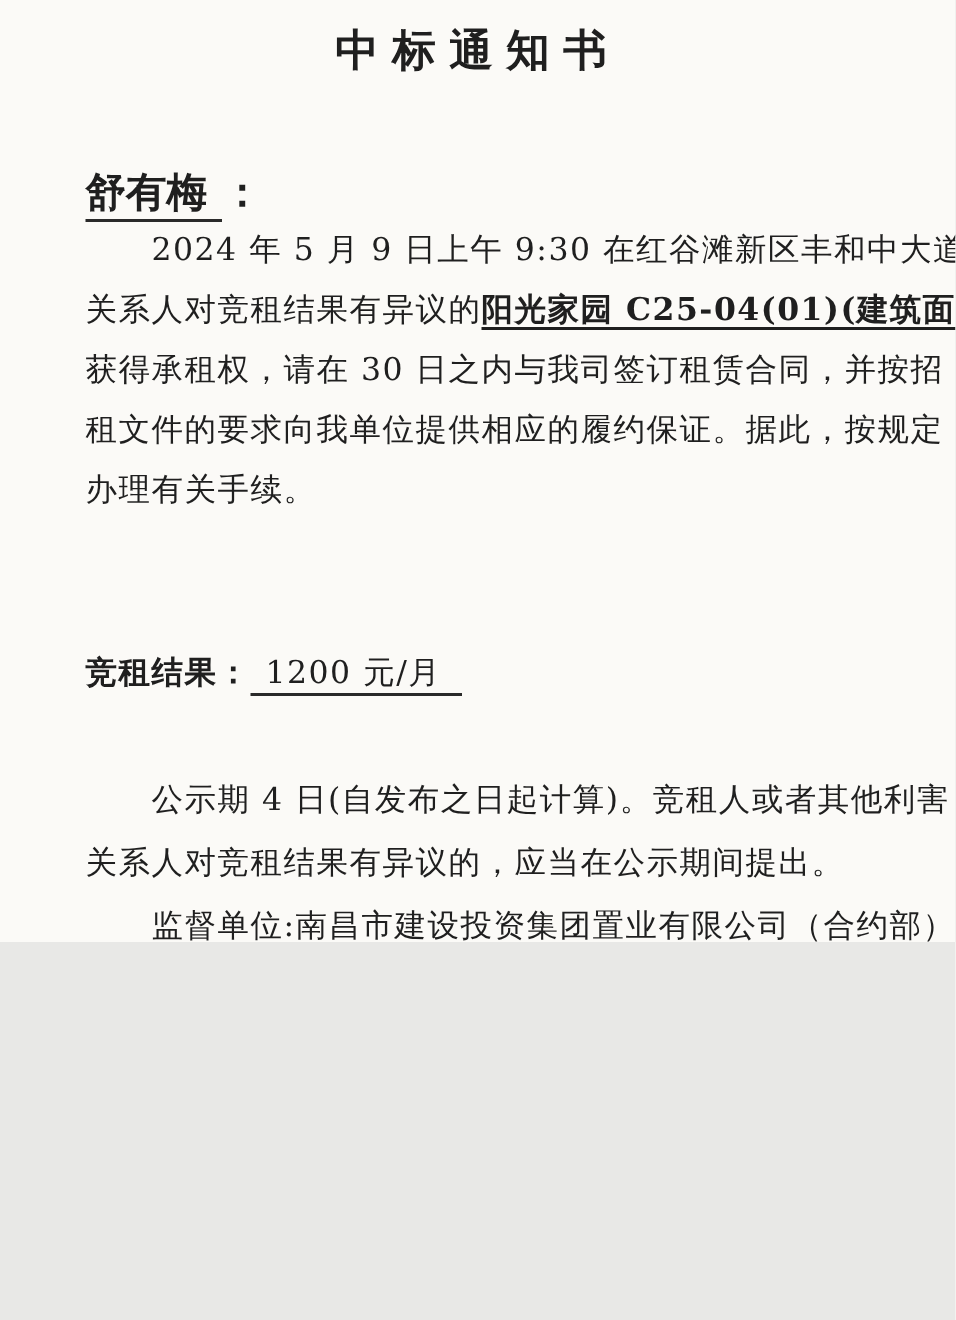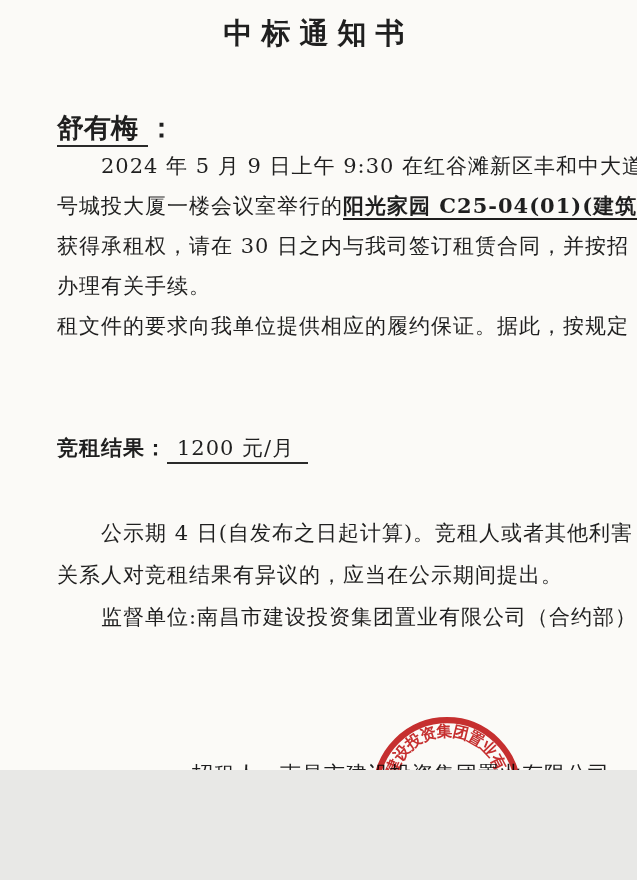--- a/index.html
+++ b/index.html
@@ -1,18 +1,18 @@
 <!DOCTYPE html>
 <html><head>
 <meta charset="utf-8">
 <style>
   html,body{margin:0;padding:0;background:#e8e8e6;}
   .page{
     position:relative;
-    width:637px;height:770px;
+    width:637px;height:628px;
     margin:0 auto;
     background:#fbfaf7;
     overflow:hidden;
     font-family:"DejaVu Serif","Liberation Serif",serif;
     color:#1f1f1f;
   }
   .title{
     position:absolute;top:14px;left:0;right:0;
     text-align:center;
     font-size:29px;font-weight:bold;
@@ -73,24 +73,24 @@
 <div class="page">
 
   <div class="title">中标通知书</div>
 
   <div class="salutation">
     <span class="name">舒有梅</span><span>：</span>
   </div>
 
   <div class="para para1" id="para1">
       <div class="line indent"><span>2024 年 5 月 9 日上午 9:30 在红谷滩新区丰和中大道 456</span></div>
-      <div class="line"><span>号城投大厦一楼会议室举行的</span><span class="u b">阳光家园 C25-04(01)(建筑面</span></div>
+      <div class="line"><span>关系人对竞租结果有异议的</span><span class="u b">阳光家园 C25-04(01)(建筑面</span></div>
       <div class="line"><span>获得承租权，请在 30 日之内与我司签订租赁合同，并按招</span></div>
+      <div class="line"><span>租文件的要求向我单位提供相应的履约保证。据此，按规定</span></div>
       <div class="line"><span>办理有关手续。</span></div>
-      <div class="line"><span>租文件的要求向我单位提供相应的履约保证。据此，按规定</span></div>
     </div>
 
   <div class="result">
     <span class="label">竞租结果：</span><span class="value">1200 元/月</span>
   </div>
 
   <div class="para para2" id="para2">
       <div class="line indent"><span>公示期 4 日(自发布之日起计算)。竞租人或者其他利害</span></div>
       <div class="line"><span>关系人对竞租结果有异议的，应当在公示期间提出。</span></div>
       <div class="line indent"><span>监督单位:南昌市建设投资集团置业有限公司（合约部）</span></div>

